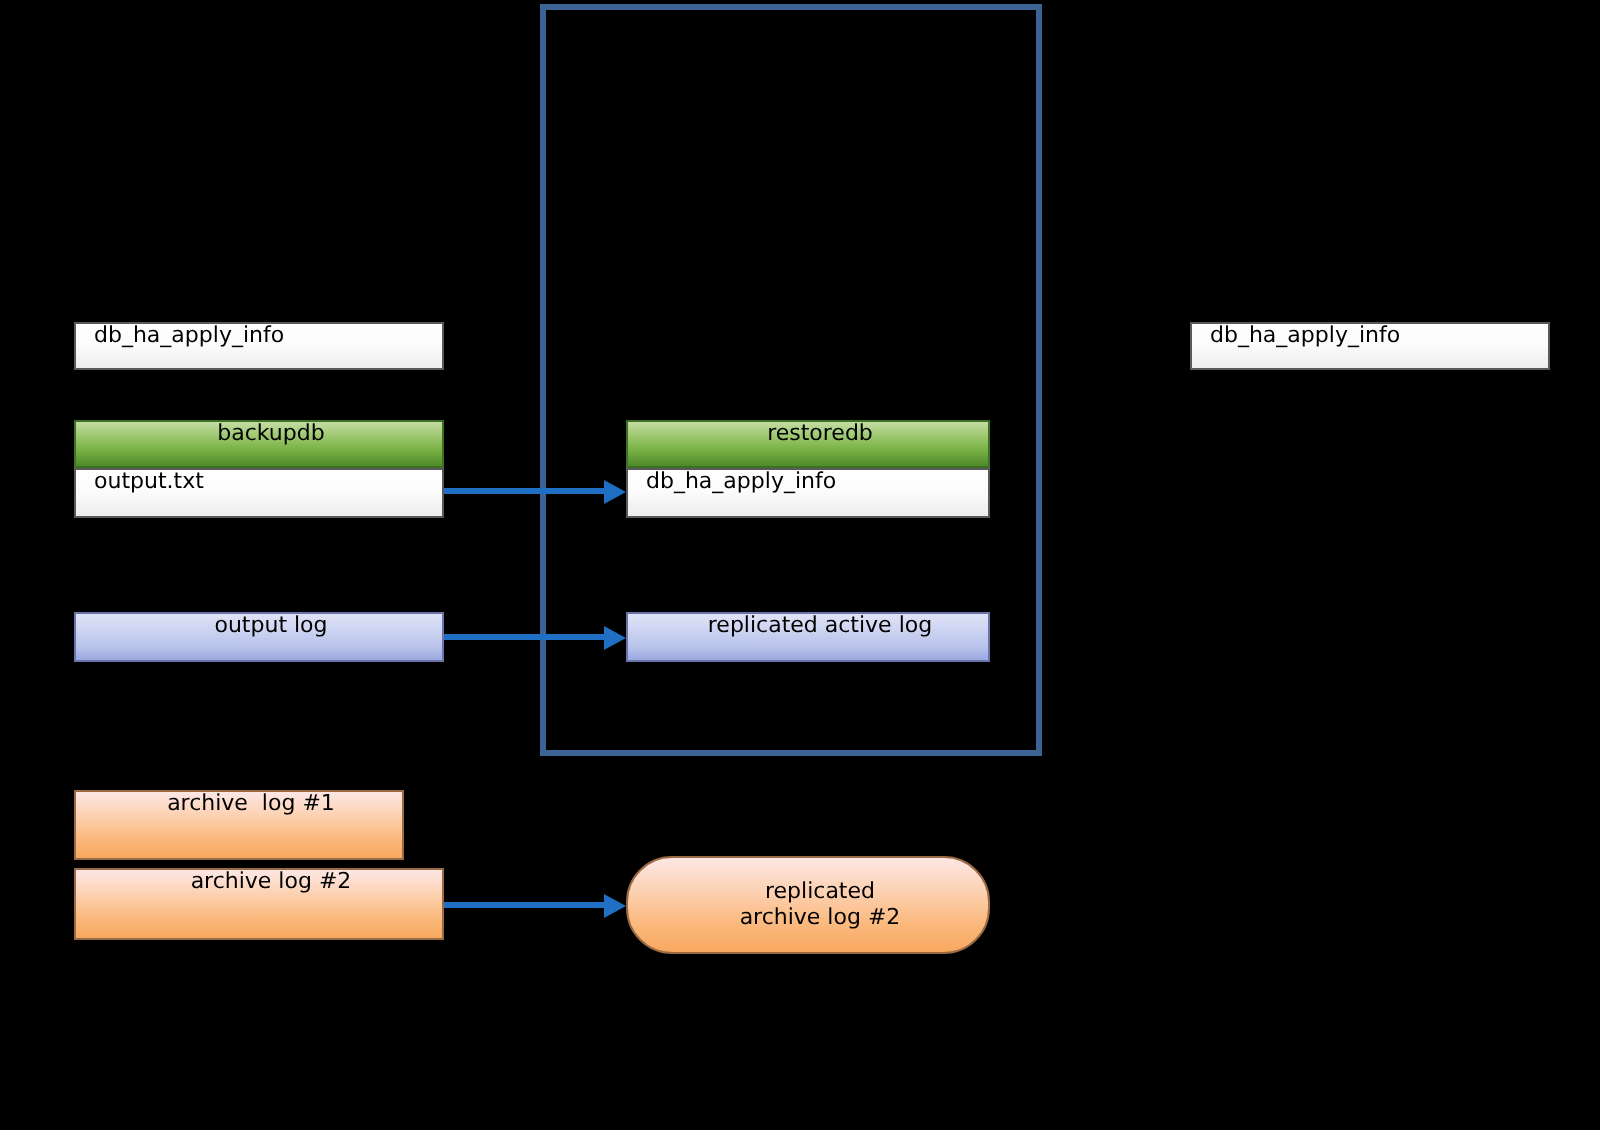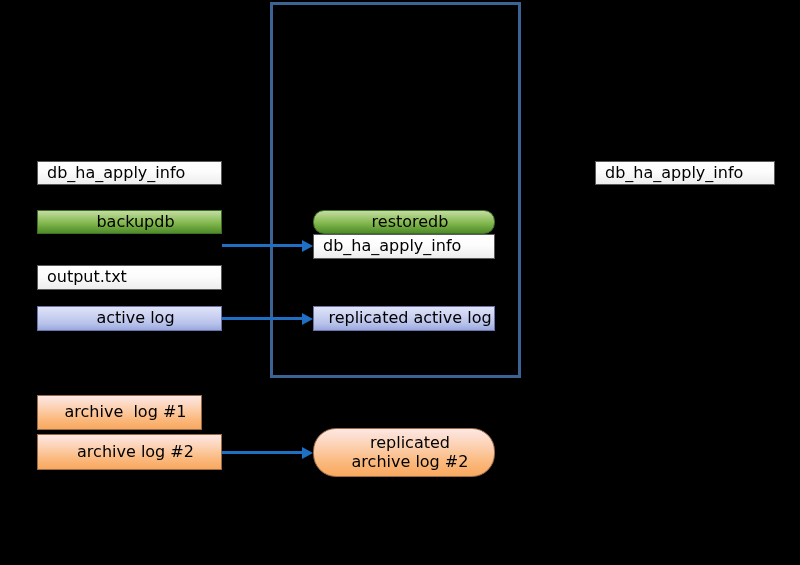--- a/index.html
+++ b/index.html
@@ -15,22 +15,21 @@
     overflow: hidden;
     font-family: "DejaVu Sans", sans-serif;
   }
 
   
   .box {
     position: absolute;
     box-sizing: border-box;
     border: 1px solid #4a4a4a;
     display: flex;
-    align-items: center;
-    font-size: 16px;
+    font-size: 11px;
     color: #000000;
     line-height: 1.15;
     white-space: pre;
   }
   .box.center { justify-content: center; text-align: center; padding-left: 12px; }
   .box.left   { justify-content: flex-start; padding-left: 9px; }
 
   
   .plain {
     background: linear-gradient(to bottom, #ffffff 0%, #fcfcfc 45%, #ededed 100%);
@@ -85,37 +84,37 @@
   <div class="container-rect" style="left:270px; top:2px; width:251px; height:376px;"></div>
 
   <div class="box plain" style="left:37px; top:161px; width:185px; height:24px;">
     <span class="left" style="padding-left:9px;">db_ha_apply_info</span>
   </div>
 
   <div class="box green center" style="left:37px; top:210px; width:185px; height:24px;">
     <span>backupdb</span>
   </div>
 
-  <div class="box plain left" style="left:37px; top:234px; width:185px; height:25px;margin-top:31px;">
+  <div class="box plain left" style="left:37px; top:234px; width:185px; height:25px;">
     <span>output.txt</span>
   </div>
 
   <div class="box bluebox center" style="left:37px; top:306px; width:185px; height:25px;">
-    <span>active log</span>
+    <span>output log</span>
   </div>
 
   <div class="box orange center" style="left:37px; top:395px; width:165px; height:35px;">
     <span>archive  log #1</span>
   </div>
 
   <div class="box orange center" style="left:37px; top:434px; width:185px; height:36px;">
     <span>archive log #2</span>
   </div>
 
-  <div class="box green center" style="left:313px; top:210px; width:182px; height:24px;border-radius:11px;">
+  <div class="box green center" style="left:313px; top:210px; width:182px; height:24px;">
     <span>restoredb</span>
   </div>
 
   <div class="box plain left" style="left:313px; top:234px; width:182px; height:25px;">
     <span>db_ha_apply_info</span>
   </div>
 
   <div class="box bluebox center" style="left:313px; top:306px; width:182px; height:25px;">
     <span>replicated active log</span>
   </div>

